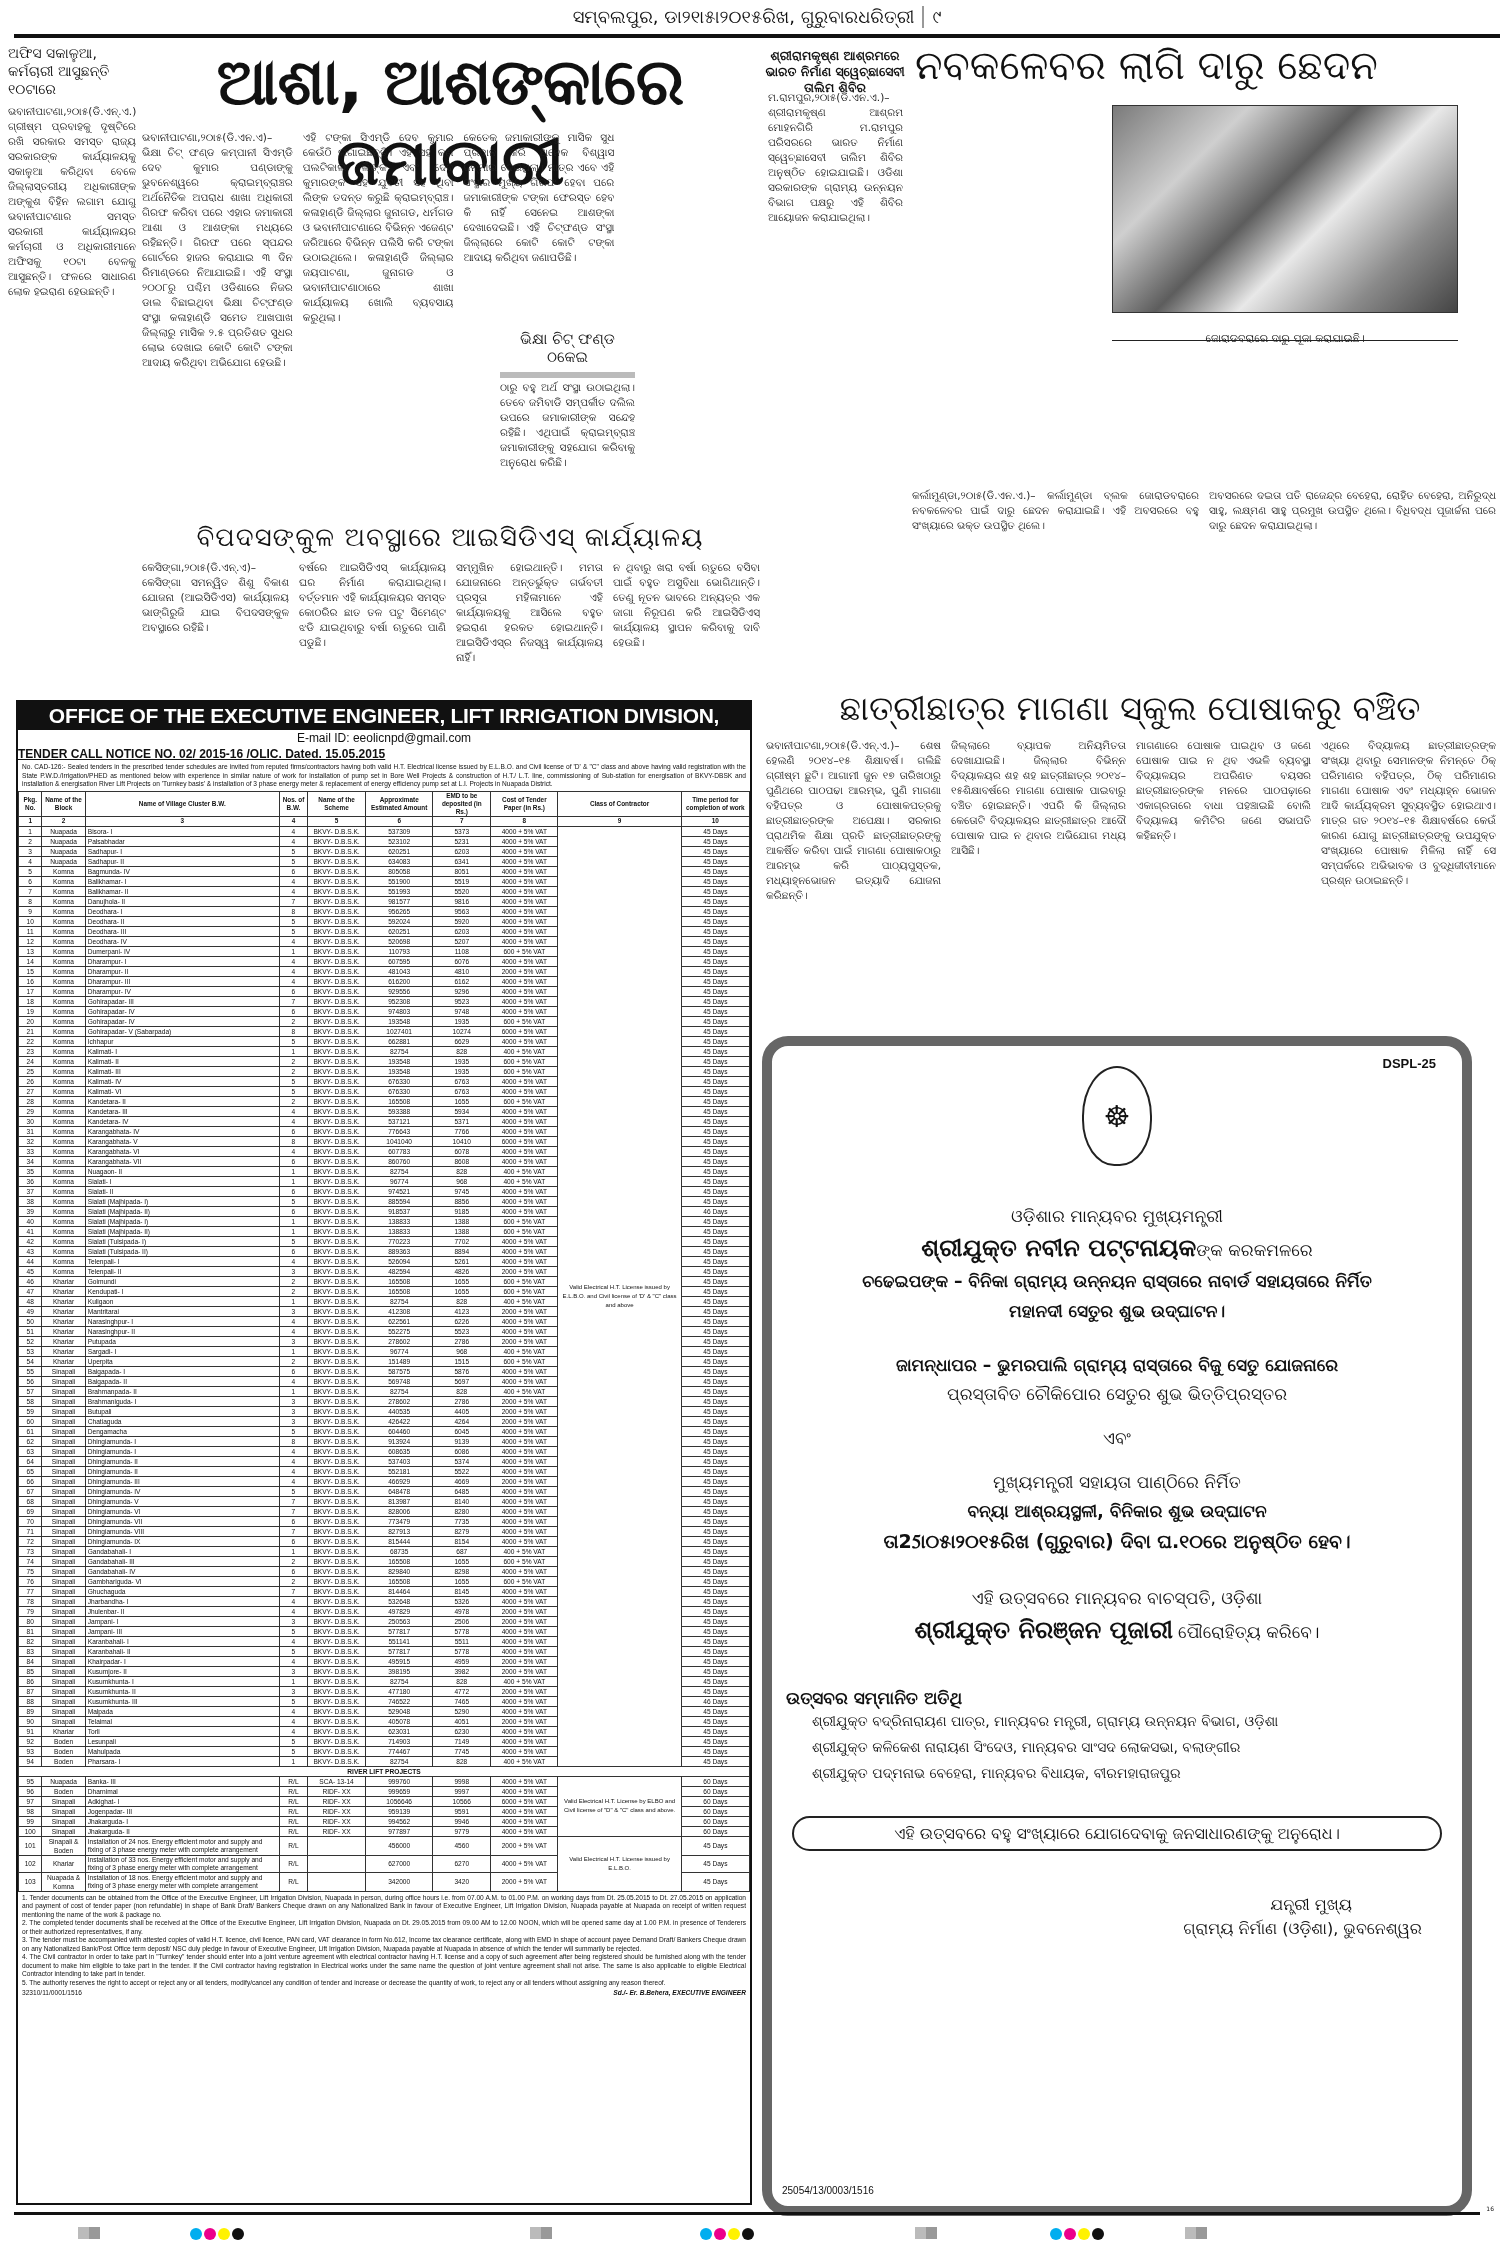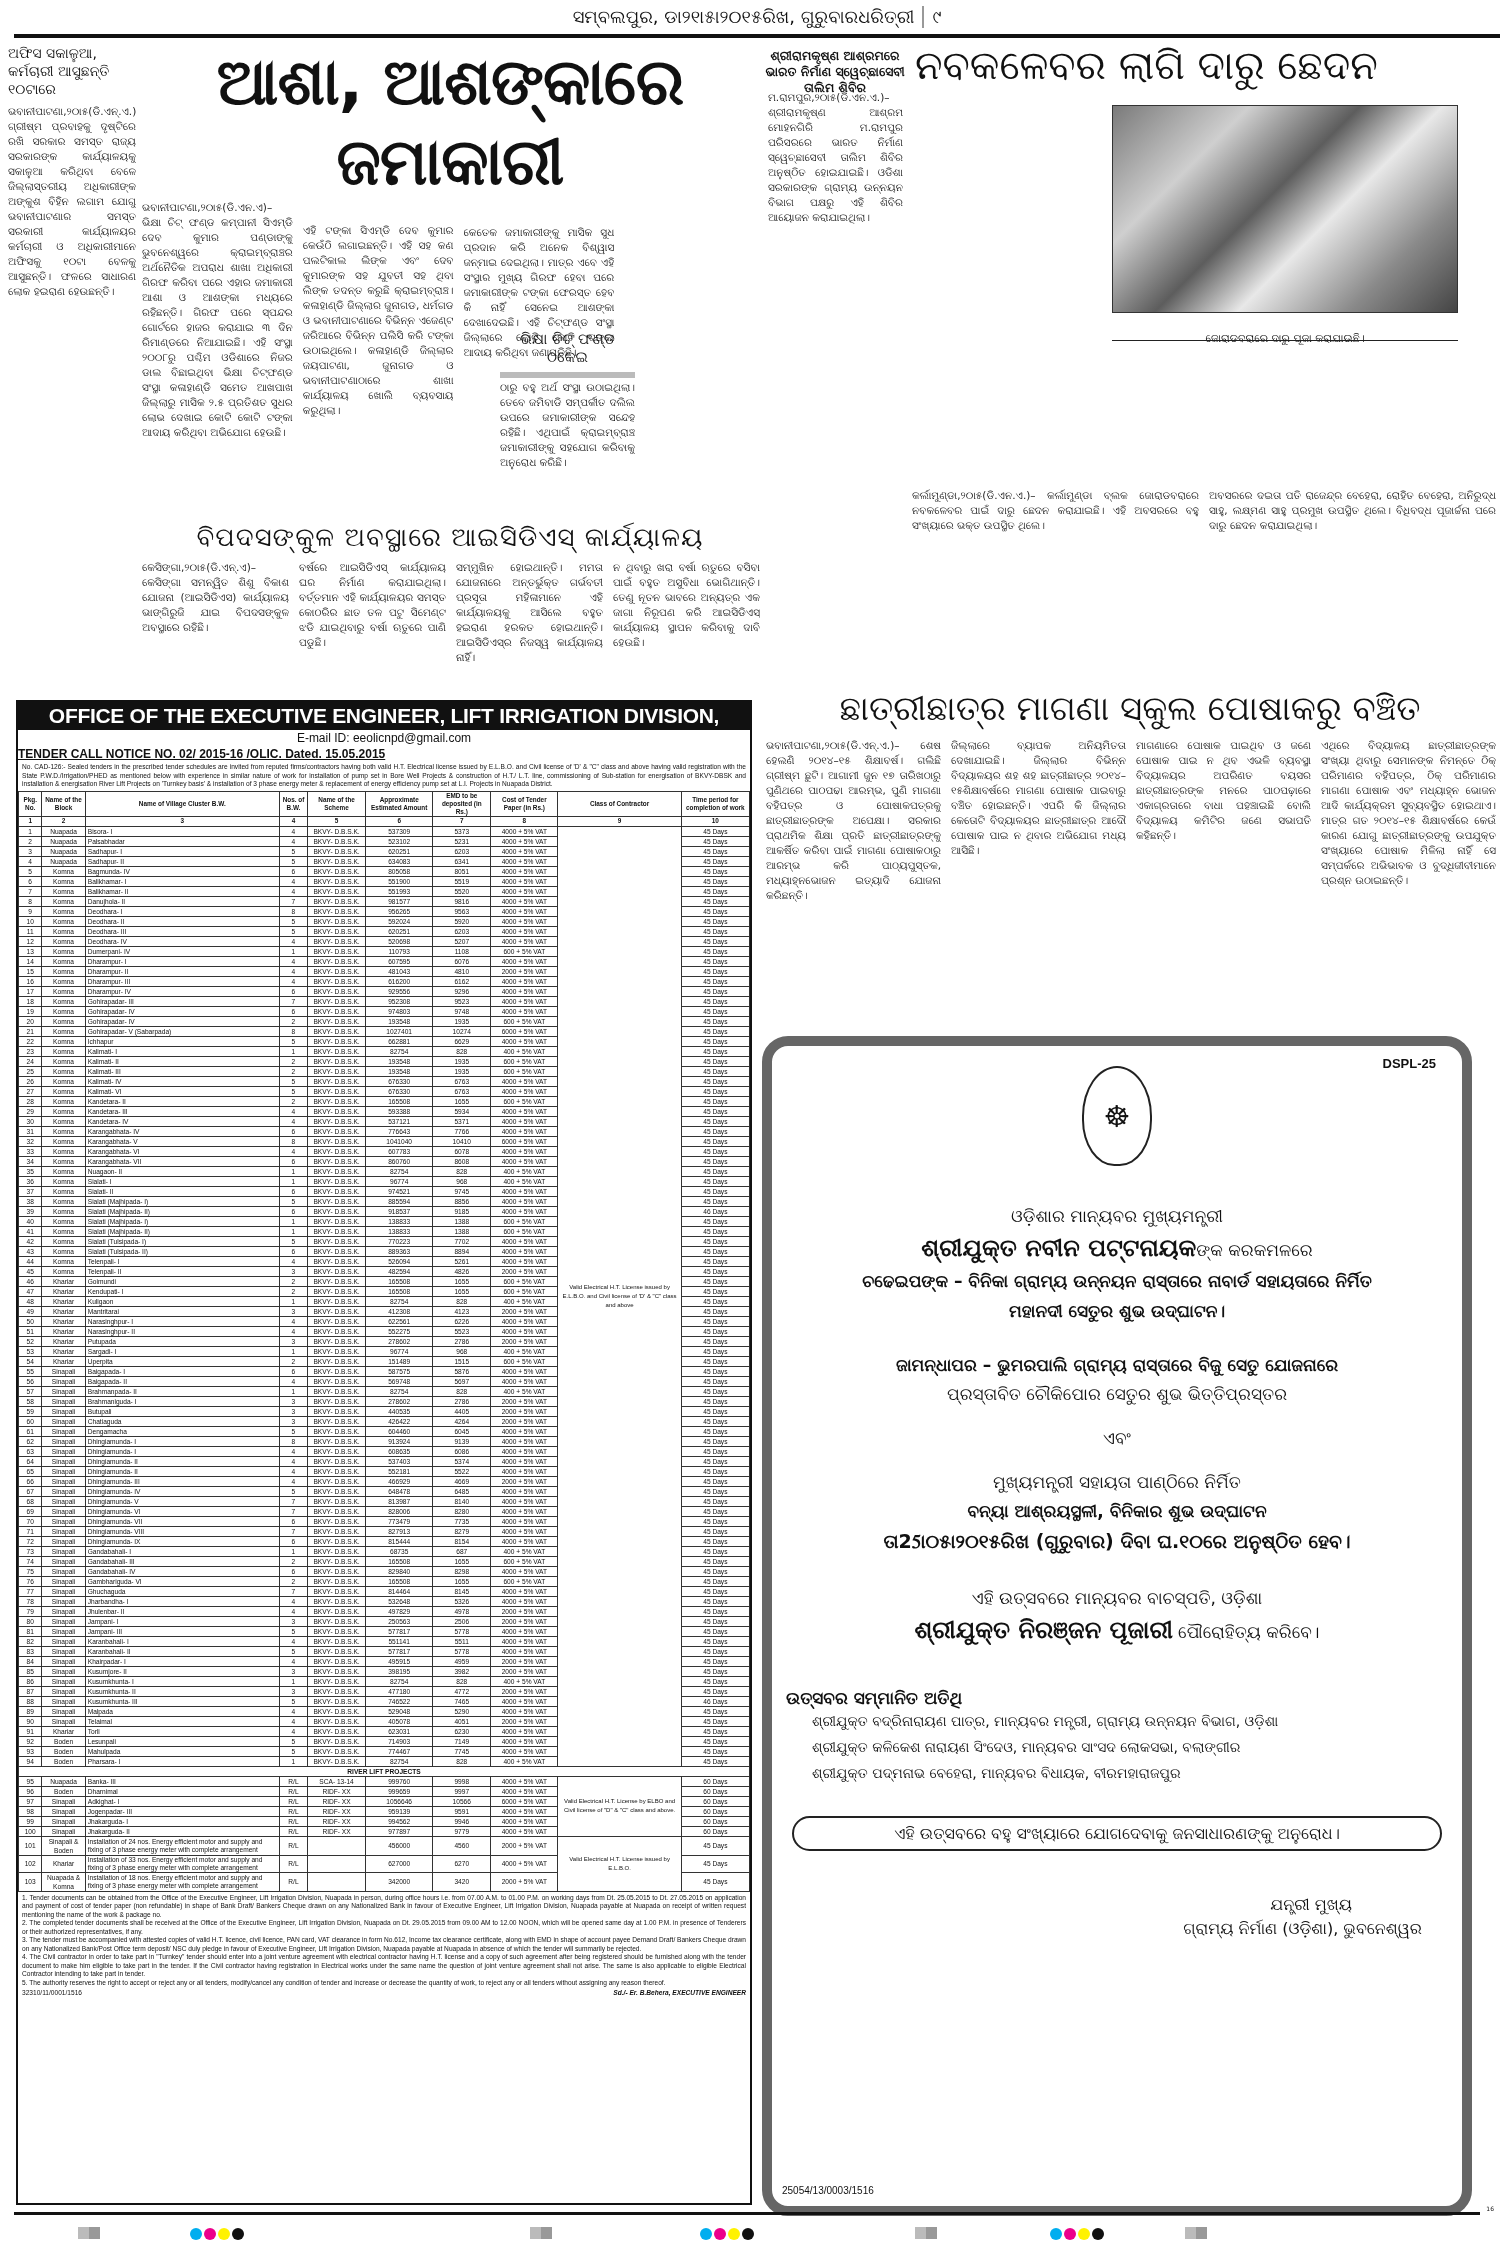--- a/index.html
+++ b/index.html
@@ -72,21 +72,21 @@
   </span>
 </div>
 
 <div class="sidebar-story">
   <h3>ଅଫିସ ସକାଳୁଆ, କର୍ମଚାରୀ ଆସୁଛନ୍ତି ୧୦ଟାରେ</h3>
   <div class="col-text" style="height:640px">ଭବାନୀପାଟଣା,୨୦ା୫(ଡି.ଏନ୍.ଏ.)– ଗ୍ରୀଷ୍ମ ପ୍ରବାହକୁ ଦୃଷ୍ଟିରେ ରଖି ସରକାର ସମସ୍ତ ରାଜ୍ୟ ସରକାରଙ୍କ କାର୍ଯ୍ୟାଳୟକୁ ସକାଳୁଆ କରିଥିବା ବେଳେ ଜିଲ୍ଲାସ୍ତରୀୟ ଅଧିକାରୀଙ୍କ ଅଙ୍କୁଶ ବିହିନ ଲଗାମ ଯୋଗୁ ଭବାନୀପାଟଣାର ସମସ୍ତ ସରକାରୀ କାର୍ଯ୍ୟାଳୟର କର୍ମଚାରୀ ଓ ଅଧିକାରୀମାନେ ଅଫିସକୁ ୧୦ଟା ବେଳକୁ ଆସୁଛନ୍ତି। ଫଳରେ ସାଧାରଣ ଲୋକ ହଇରାଣ ହେଉଛନ୍ତି।</div>
 </div>
 
 <div class="lead-head">ଆଶା, ଆଶଙ୍କାରେ ଜମାକାରୀ</div>
 
-<div class="columns" style="left:142px; top:130px; width:618px; height:380px;align-items:center;">
+<div class="columns" style="left:142px; top:130px; width:618px; height:380px;">
   <div class="col-text">ଭବାନୀପାଟଣା,୨୦ା୫(ଡି.ଏନ.ଏ)– ଭିକ୍ଷା ଚିଟ୍ ଫଣ୍ଡ କମ୍ପାନୀ ସିଏମ୍‌ଡି ଦେବ କୁମାର ପଣ୍ଡାଙ୍କୁ ଭୁବନେଶ୍ୱରେ କ୍ରାଇମ୍‌ବ୍ରାଞ୍ଚର ଅର୍ଥନୈତିକ ଅପରାଧ ଶାଖା ଅଧିକାରୀ ଗିରଫ କରିବା ପରେ ଏହାର ଜମାକାରୀ ଆଶା ଓ ଆଶଙ୍କା ମଧ୍ୟରେ ରହିଛନ୍ତି। ଗିରଫ ପରେ ସ୍ପନ୍ଦର ଗୋର୍ଟରେ ହାଜର କରାଯାଇ ୩ ଦିନ ରିମାଣ୍ଡରେ ନିଆଯାଇଛି। ଏହି ସଂସ୍ଥା ୨୦୦୮ରୁ ପଶ୍ଚିମ ଓଡିଶାରେ ନିଜର ଡାଲ ବିଛାଇଥିବା ଭିକ୍ଷା ଚିଟ୍‌ଫଣ୍ଡ ସଂସ୍ଥା କଳାହାଣ୍ଡି ସମେତ ଆଖପାଖ ଜିଲ୍ଲାରୁ ମାସିକ ୨.୫ ପ୍ରତିଶତ ସୁଧର ଲୋଭ ଦେଖାଇ କୋଟି କୋଟି ଟଙ୍କା ଆଦାୟ କରିଥିବା ଅଭିଯୋଗ ହେଉଛି।</div>
   <div class="col-text">ଏହି ଟଙ୍କା ସିଏମ୍‌ଡି ଦେବ କୁମାର କେଉଁଠି ଲଗାଇଛନ୍ତି। ଏହି ସହ କଣ ପଲଟିକାଲ ଲିଙ୍କ ଏବଂ ଦେବ କୁମାରଙ୍କ ସହ ଯୁବତୀ ସହ ଥିବା ଲିଙ୍କ ତଦନ୍ତ କରୁଛି କ୍ରାଇମ୍‌ବ୍ରାଞ୍ଚ। କଳାହାଣ୍ଡି ଜିଲ୍ଲାର ଜୁନାଗଡ, ଧର୍ମଗଡ ଓ ଭବାନୀପାଟଣାରେ ବିଭିନ୍ନ ଏଜେଣ୍ଟ ଜରିଆରେ ବିଭିନ୍ନ ପଲିସି କରି ଟଙ୍କା ଉଠାଇଥିଲେ। କଳାହାଣ୍ଡି ଜିଲ୍ଲାର ଜୟପାଟଣା, ଜୁନାଗଡ ଓ ଭବାନୀପାଟଣାଠାରେ ଶାଖା କାର୍ଯ୍ୟାଳୟ ଖୋଲି ବ୍ୟବସାୟ କରୁଥିଲା।</div>
   <div class="col-text" style="height:190px">କେତେକ ଜମାକାରୀଙ୍କୁ ମାସିକ ସୁଧ ପ୍ରଦାନ କରି ଅନେକ ବିଶ୍ୱାସ ଜନ୍ମାଇ ଦେଇଥିଲା। ମାତ୍ର ଏବେ ଏହି ସଂସ୍ଥାର ମୁଖ୍ୟ ଗିରଫ ହେବା ପରେ ଜମାକାରୀଙ୍କ ଟଙ୍କା ଫେରସ୍ତ ହେବ କି ନାହିଁ ସେନେଇ ଆଶଙ୍କା ଦେଖାଦେଇଛି। ଏହି ଚିଟ୍‌ଫଣ୍ଡ ସଂସ୍ଥା ଜିଲ୍ଲାରେ କୋଟି କୋଟି ଟଙ୍କା ଆଦାୟ କରିଥିବା ଜଣାପଡିଛି।</div>
   <div class="col-text" style="height:190px;flex:0.9"></div>
 </div>
 <div class="sub-box">
   <div>ଭିକ୍ଷା ଚିଟ୍ ଫଣ୍ଡ ଠକେଇ</div>
   <div class="bar"></div>
 </div>
 <div class="col-text" style="position:absolute; left:500px; top:380px; width:135px; height:130px;">ଠାରୁ ବହୁ ଅର୍ଥ ସଂସ୍ଥା ଉଠାଇଥିଲା। ତେବେ ଜମିବାଡି ସମ୍ପର୍କୀତ ଦଲିଲ ଉପରେ ଜମାକାରୀଙ୍କ ସନ୍ଦେହ ରହିଛି। ଏଥିପାଇଁ କ୍ରାଇମ୍‌ବ୍ରାଞ୍ଚ ଜମାକାରୀଙ୍କୁ ସହଯୋଗ କରିବାକୁ ଅନୁରୋଧ କରିଛି।</div>

